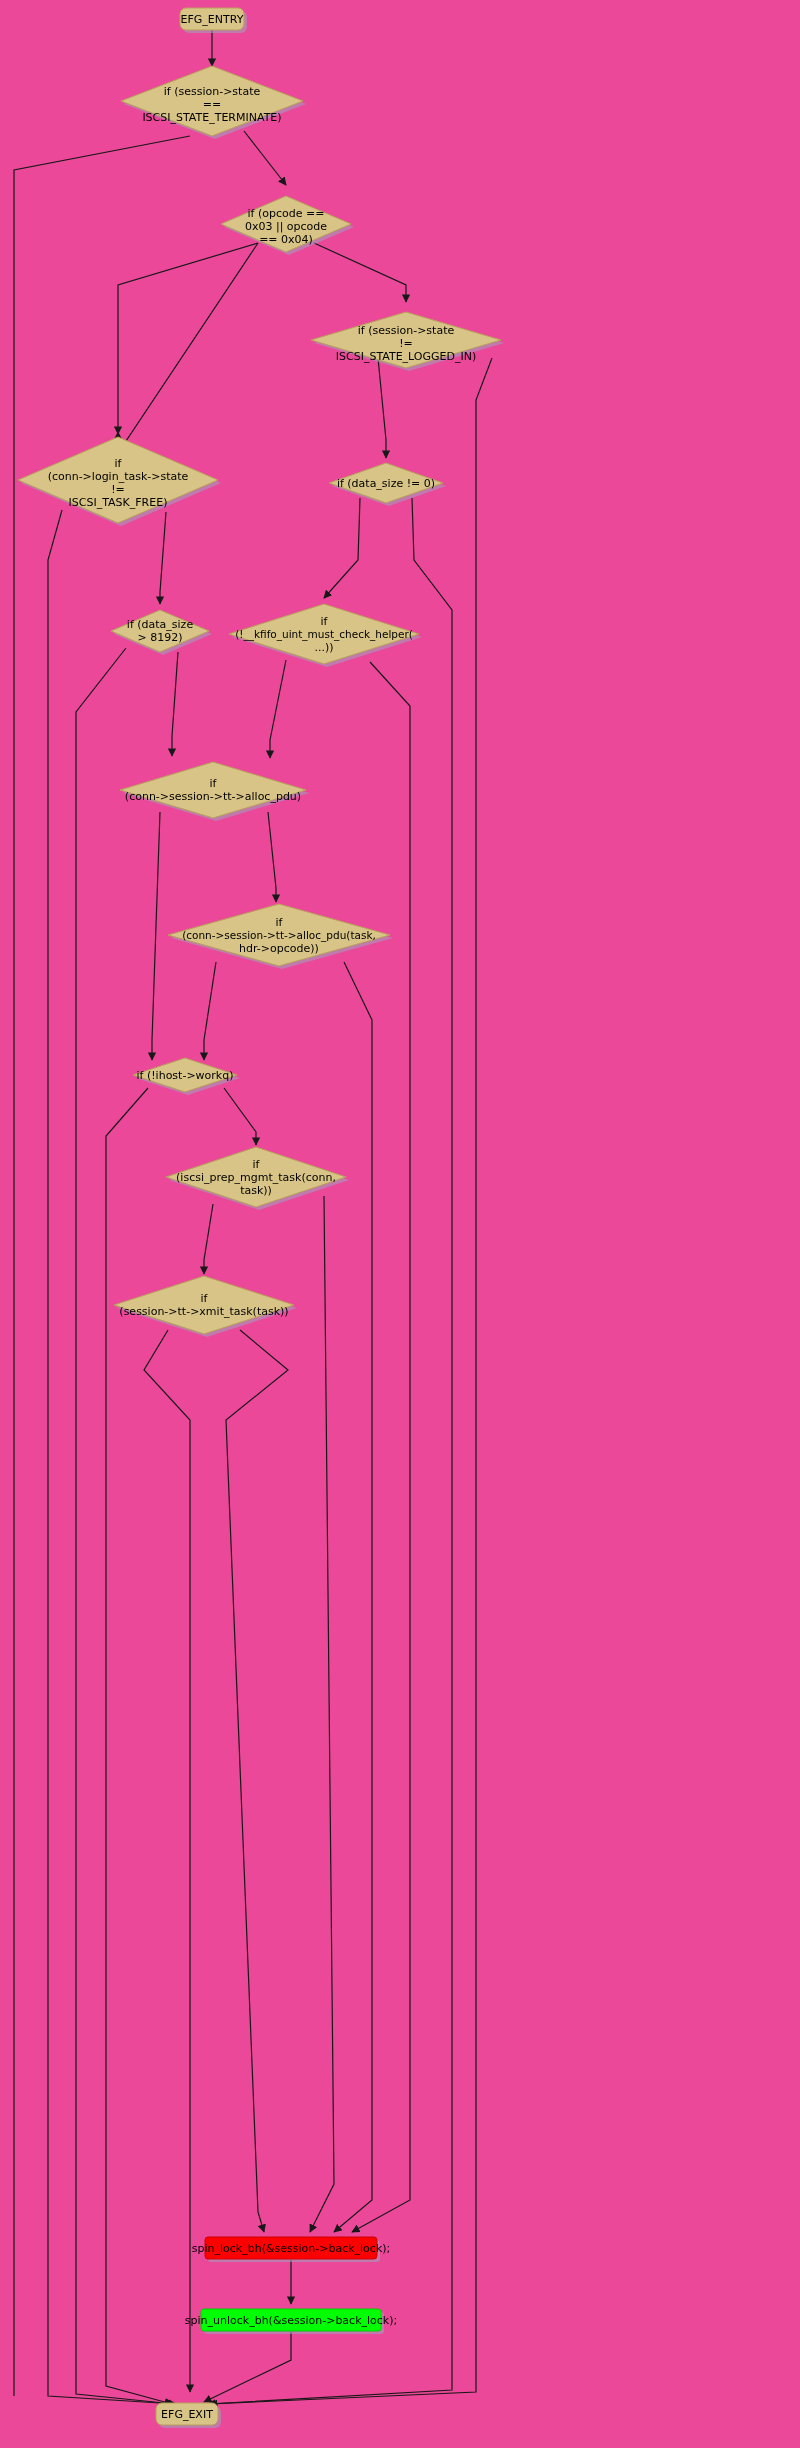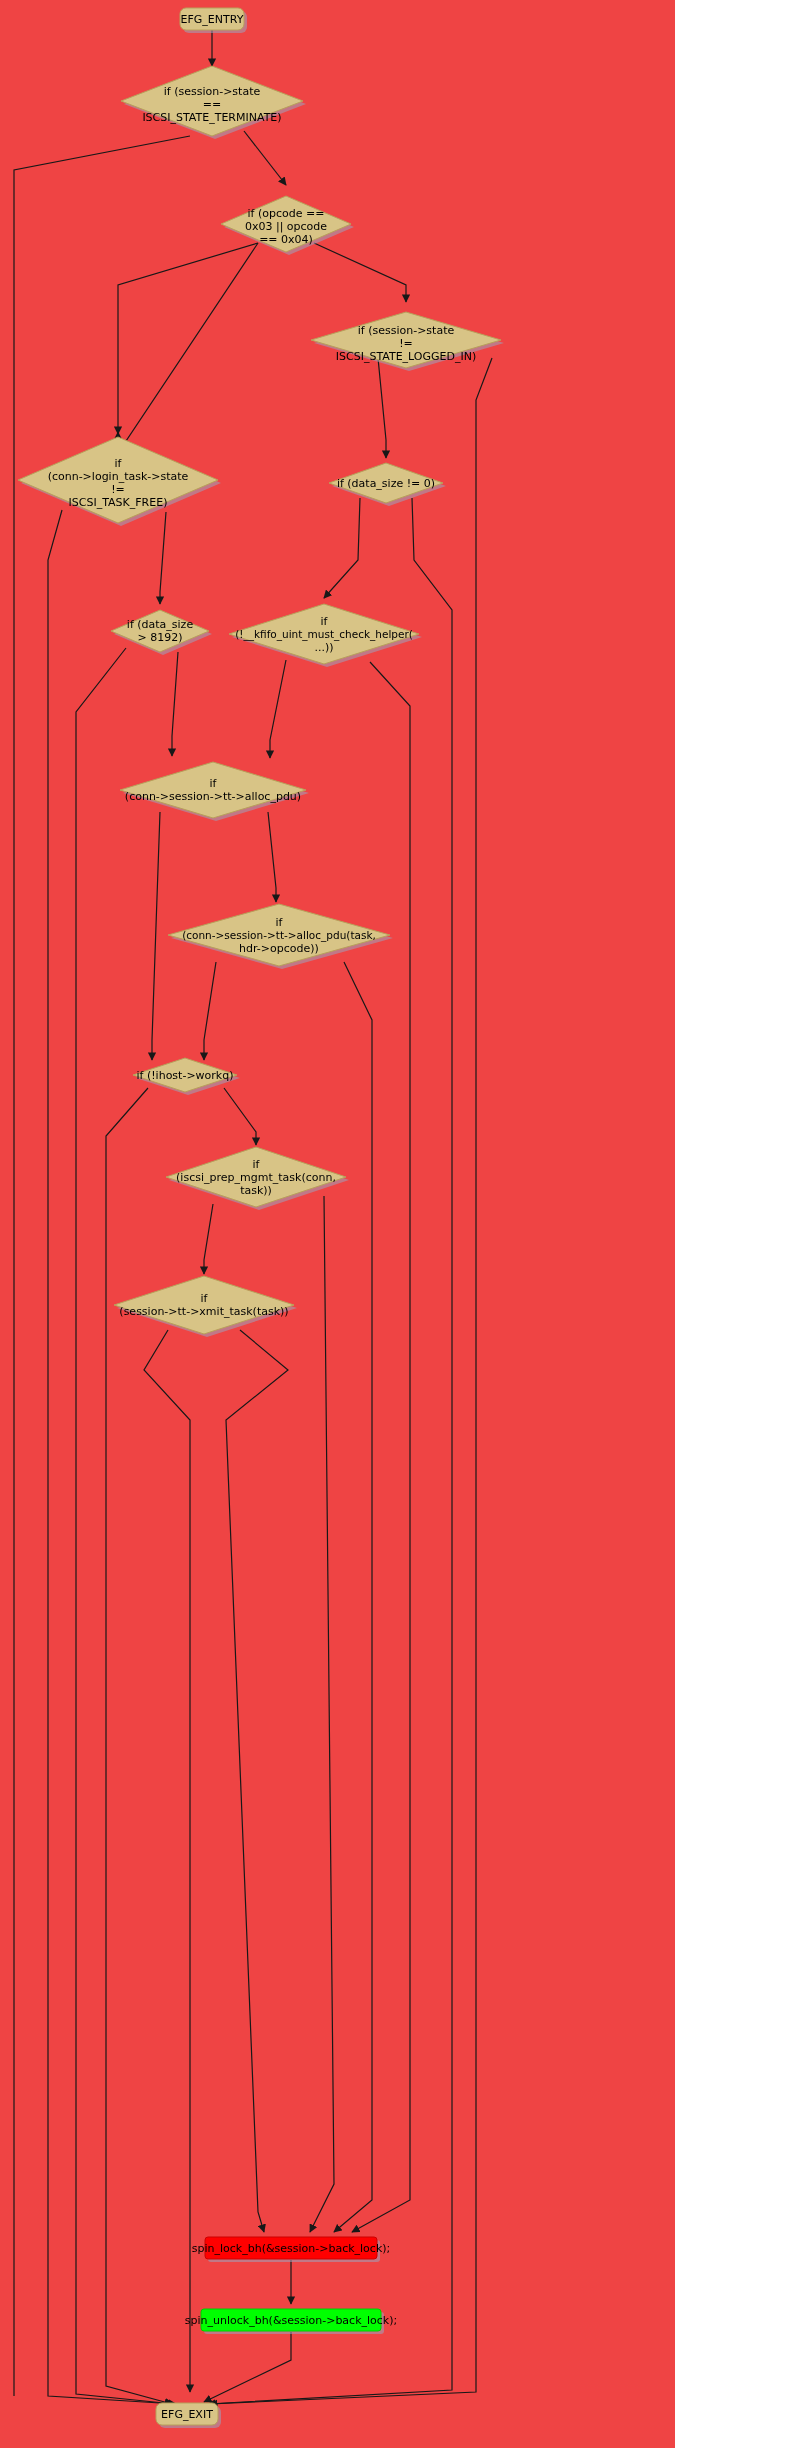--- a/index.html
+++ b/index.html
@@ -8,23 +8,23 @@
     background: #ffffff;
   }
   body {
     width: 800px;
     height: 2448px;
     font-family: "DejaVu Sans", sans-serif;
     overflow: hidden;
   }
   #canvas {
     position: relative;
-    width: 675px;
+    width: 800px;
     height: 2448px;
-    background: #ef4444;
+    background: #ec4899;
   }
   svg.flow {
     position: absolute;
     top: 0;
     left: 0;
     width: 800px;
     height: 2448px;
   }
   .edge {
     fill: none;

